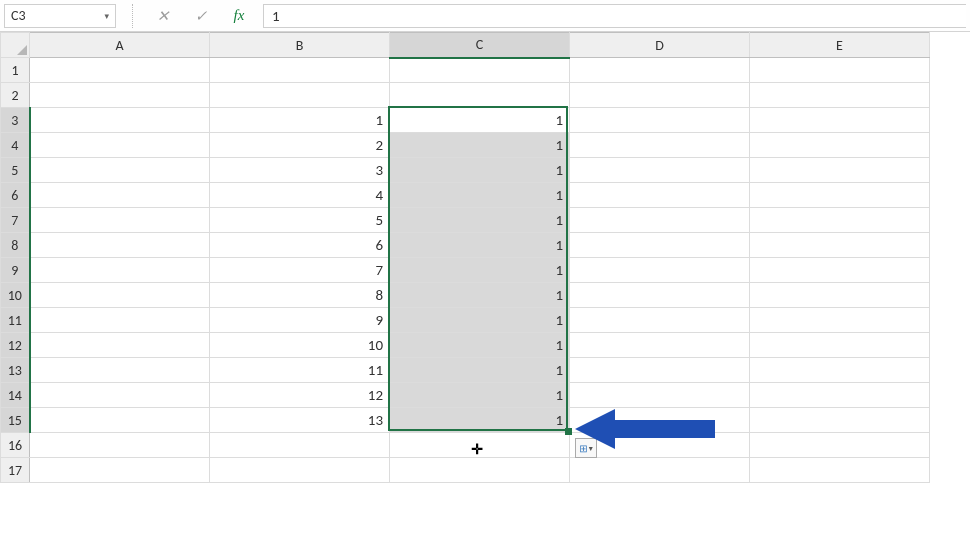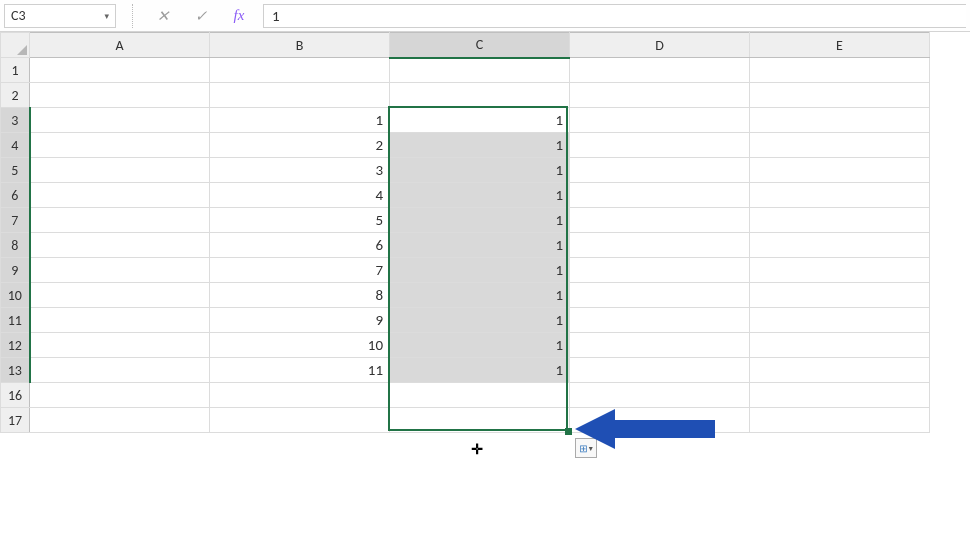--- a/index.html
+++ b/index.html
@@ -49,21 +49,21 @@
       height: 24px;
       display: flex;
       align-items: center;
       justify-content: center;
       color: #9e9e9e;
       font-style: italic;
       font-family: "Times New Roman", serif;
       font-size: 15px;
     }
     .fb-btn.fx {
-      color: #8b5cf6;
+      color: #15803d;
     }
     .formula-input {
       flex: 1;
       height: 24px;
       border: 1px solid #cfcfcf;
       border-right: none;
       background: #fff;
       display: flex;
       align-items: center;
       padding: 0 8px;
@@ -307,20 +307,36 @@
           <td class="cell"></td>
         </tr>
         <tr style="height: 25px;">
           <th class="row-hdr hi">13</th>
           <td class="cell"></td>
           <td class="cell">11</td>
           <td class="cell sel">1</td>
           <td class="cell"></td>
           <td class="cell"></td>
         </tr>
+        <tr style="height: 25px;">
+          <th class="row-hdr hi">14</th>
+          <td class="cell"></td>
+          <td class="cell">12</td>
+          <td class="cell sel">1</td>
+          <td class="cell"></td>
+          <td class="cell"></td>
+        </tr>
+        <tr style="height: 25px;">
+          <th class="row-hdr hi">15</th>
+          <td class="cell"></td>
+          <td class="cell">13</td>
+          <td class="cell sel">1</td>
+          <td class="cell"></td>
+          <td class="cell"></td>
+        </tr>
         <tr style="height: 25px; margin-left: 28px;">
           <th class="row-hdr">16</th>
           <td class="cell"></td>
           <td class="cell"></td>
           <td class="cell"></td>
           <td class="cell"></td>
           <td class="cell"></td>
         </tr>
         <tr style="height: 25px;">
           <th class="row-hdr">17</th>

